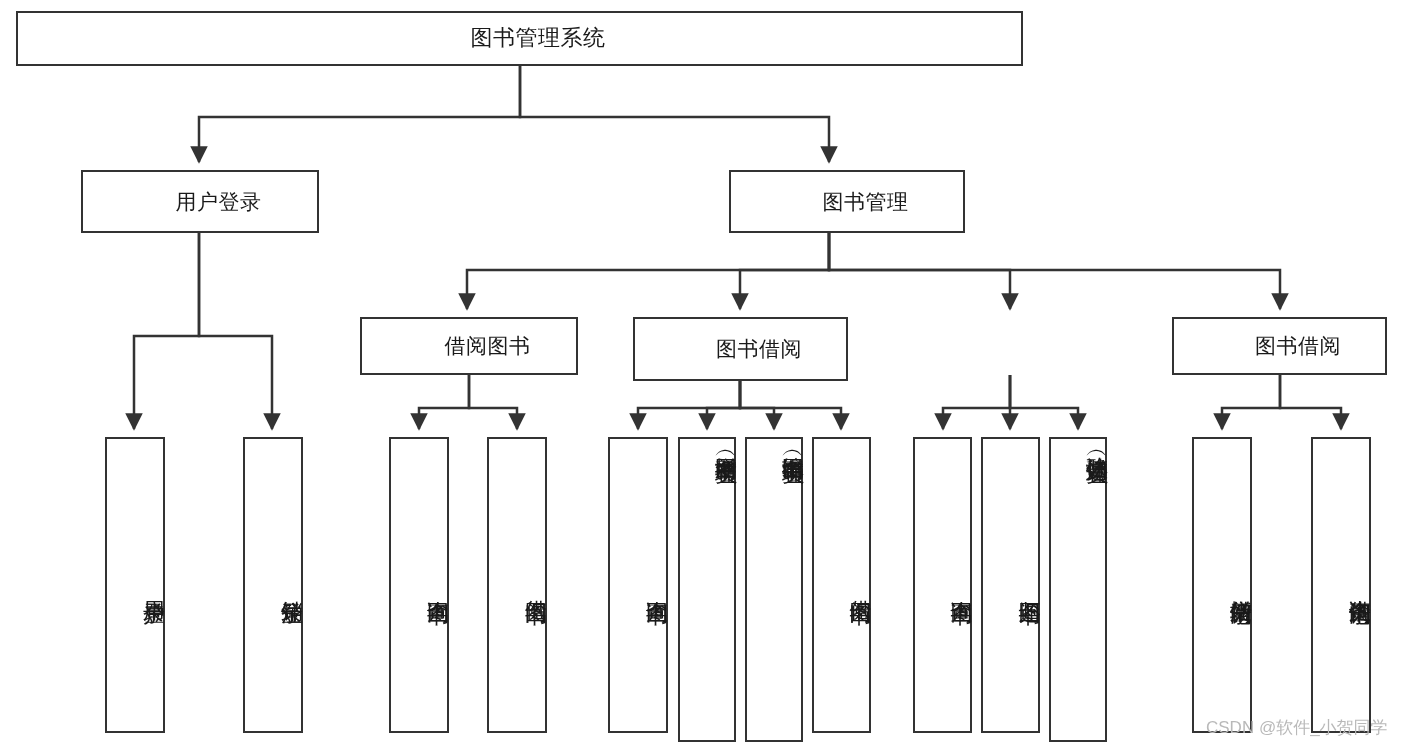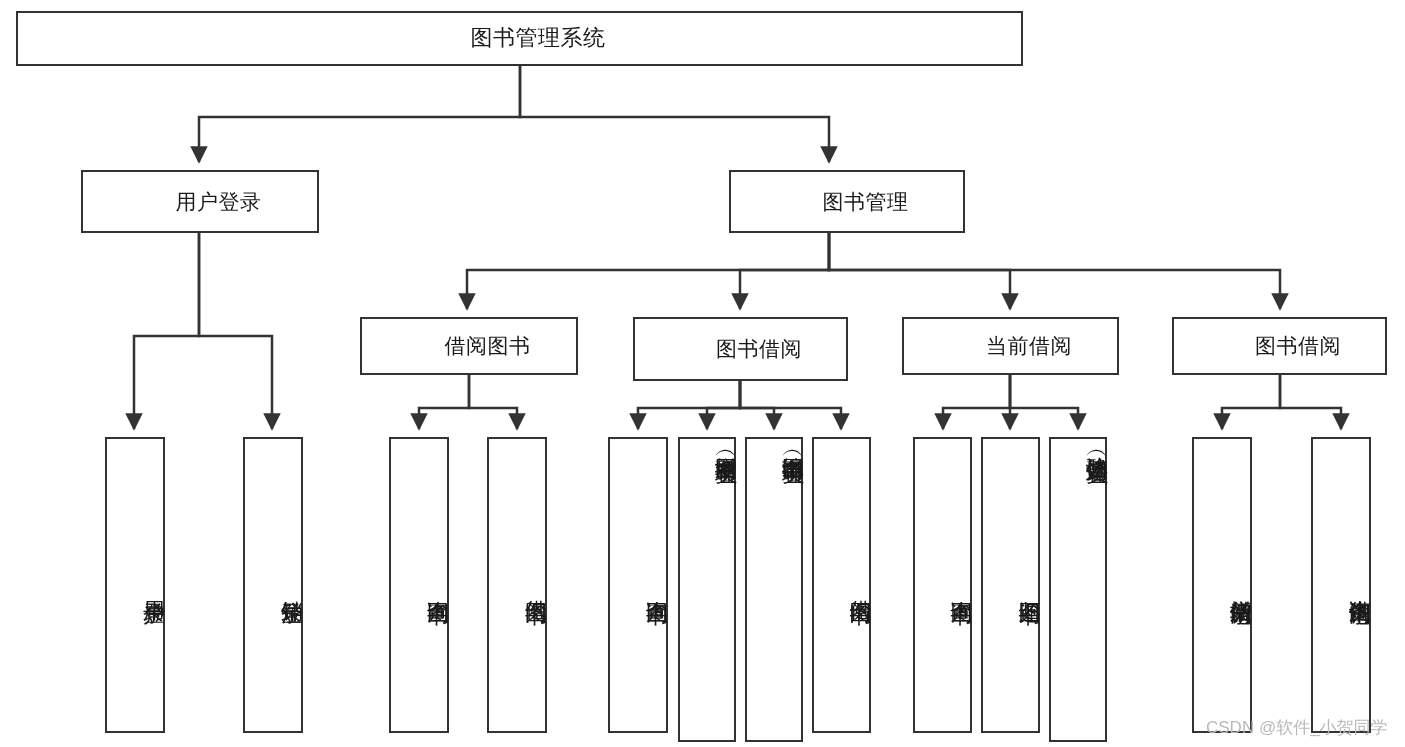--- a/index.html
+++ b/index.html
@@ -131,23 +131,20 @@
   <div class="node h" style="left:729px; top:170px; width:236px; height:63px;">
     <span class="label">图书管理</span>
   </div>
 
   <div class="node h" style="left:360px; top:317px; width:218px; height:58px;">
     <span class="label">借阅图书</span>
   </div>
   <div class="node h" style="left:633px; top:317px; width:215px; height:64px;">
     <span class="label">图书借阅</span>
   </div>
-  <div class="node h" style="left:902px; top:317px; width:217px; height:58px;">
-    <span class="label">当前借阅</span>
-  </div>
   <div class="node h" style="left:1172px; top:317px; width:215px; height:58px;">
     <span class="label">图书借阅</span>
   </div>
 
   <div class="node v center" style="left:105px; top:437px; width:60px; height:296px;">
     <span class="label">用户登录</span>
   </div>
   <div class="node v center" style="left:243px; top:437px; width:60px; height:296px;">
     <span class="label">注销登录</span>
   </div>

